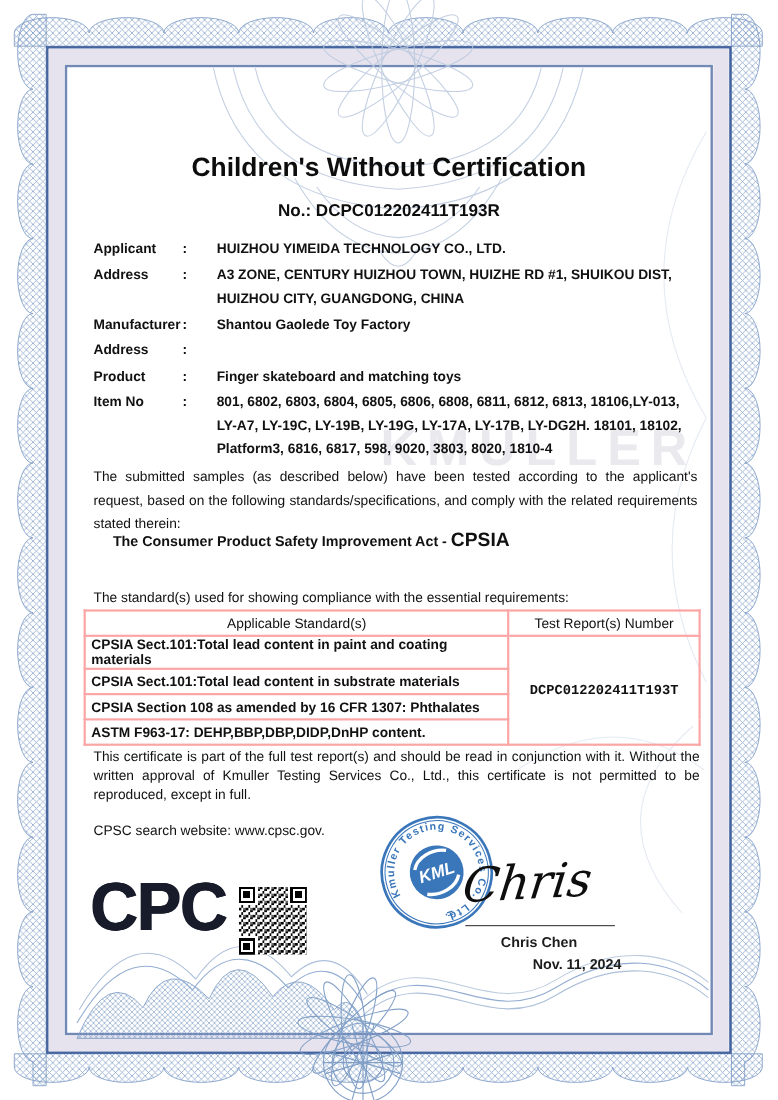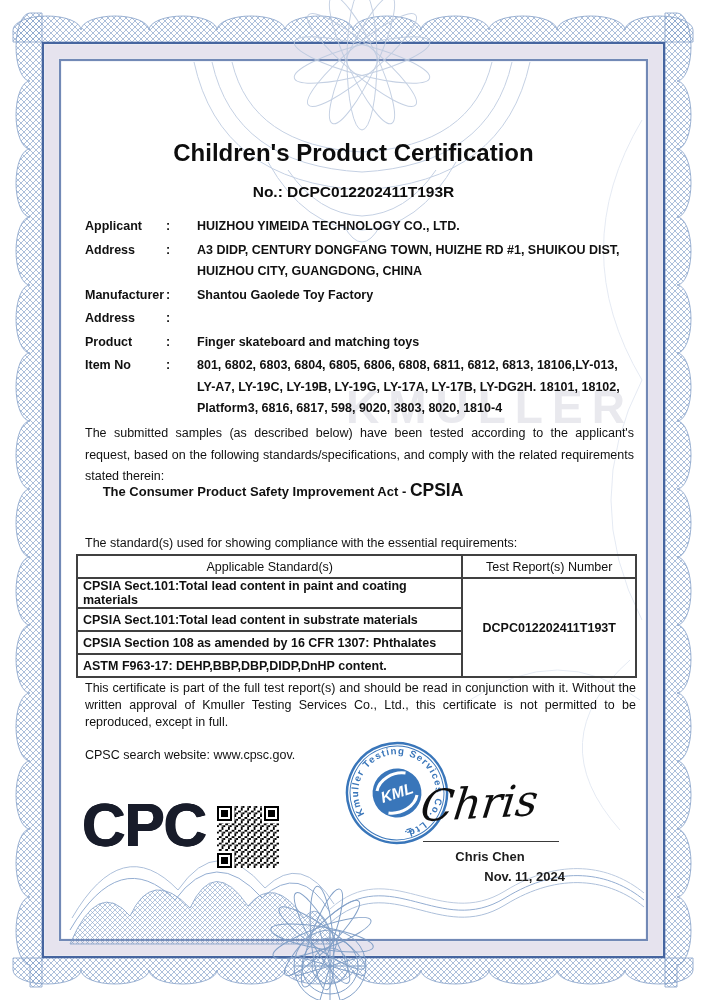--- a/index.html
+++ b/index.html
@@ -21,24 +21,24 @@
   .intro{position:absolute;left:85px;top:423px;width:549px;font-size:12.5px;
          line-height:21.5px;text-align:justify;}
   .act1{position:absolute;left:0;top:480px;width:566px;text-align:center;
         font-size:13px;font-weight:bold;}
   .act1 .cpsia{font-size:17.5px;}
   .act2{position:absolute;left:0;top:510px;width:707px;text-align:center;
         font-size:12.5px;font-weight:bold;}
   .stdintro{position:absolute;left:85px;top:536px;font-size:12.5px;}
   .stdtable{position:absolute;left:76px;top:554px;width:561px;border-collapse:collapse;
             font-size:12.5px;}
-  .stdtable th,.stdtable td{border:2px solid #404040;}
+  .stdtable th,.stdtable td{border:2px solid #fca5a5;}
   .stdtable th{font-weight:normal;height:21px;text-align:center;padding:0 2px;}
   .stdtable td{font-weight:bold;height:21px;padding:0 0 0 5px;text-align:left;}
-  .stdtable td.report{text-align:center;padding:0;}
+  .stdtable td.report{text-align:center;padding:0;font-family:Liberation Mono, monospace;}
   .col1{width:388px;}.col2{width:169px;}
   .disclaimer{position:absolute;left:85px;top:680px;width:551px;font-size:12.5px;
               line-height:17px;text-align:justify;}
   .cpscline{margin-top:16px;}
   .cpc{position:absolute;left:82px;top:789px;font-size:62px;font-weight:bold;
        color:#181c2a;letter-spacing:-1px;transform:scaleX(0.97);transform-origin:left top;
        text-shadow:0.7px 0 #181c2a,-0.5px 0 #181c2a;}
   .qr{position:absolute;left:217px;top:806px;}
   .stampwrap{position:absolute;left:344px;top:740px;}
   .sigblock{position:absolute;left:415px;top:782px;width:150px;height:110px;}
@@ -119,33 +119,33 @@
           <circle r="18"></circle>
         <path d="M-34,-10 L34,10 M-34,10 L34,-10 M-10,-34 L10,34 M10,-34 L-10,34 M0,-36 L0,36 M-36,0 L36,0"></path>
       </g>
     </g>
   </svg>
 
   <div class="watermark">KMULLER</div>
 
   <div class="content">
 
-    <div class="title">Children's Product Certification</div>
+    <div class="title">Children's Without Certification</div>
     <div class="certno">No.: DCPC012202411T193R</div>
 
     <div class="info">
       <div class="irow">
         <span class="ilabel">Applicant</span>
         <span class="isep">:</span>
         <span class="ival">HUIZHOU YIMEIDA TECHNOLOGY CO., LTD.</span>
       </div>
       <div class="irow">
         <span class="ilabel">Address</span>
         <span class="isep">:</span>
-        <span class="ival">A3 DIDP, CENTURY DONGFANG TOWN, HUIZHE RD #1, SHUIKOU DIST, HUIZHOU CITY, GUANGDONG, CHINA</span>
+        <span class="ival">A3 ZONE, CENTURY HUIZHOU TOWN, HUIZHE RD #1, SHUIKOU DIST, HUIZHOU CITY, GUANGDONG, CHINA</span>
       </div>
       <div class="irow">
         <span class="ilabel">Manufacturer</span>
         <span class="isep">:</span>
         <span class="ival">Shantou Gaolede Toy Factory</span>
       </div>
       <div class="irow">
         <span class="ilabel">Address</span>
         <span class="isep">:</span>
       </div>

